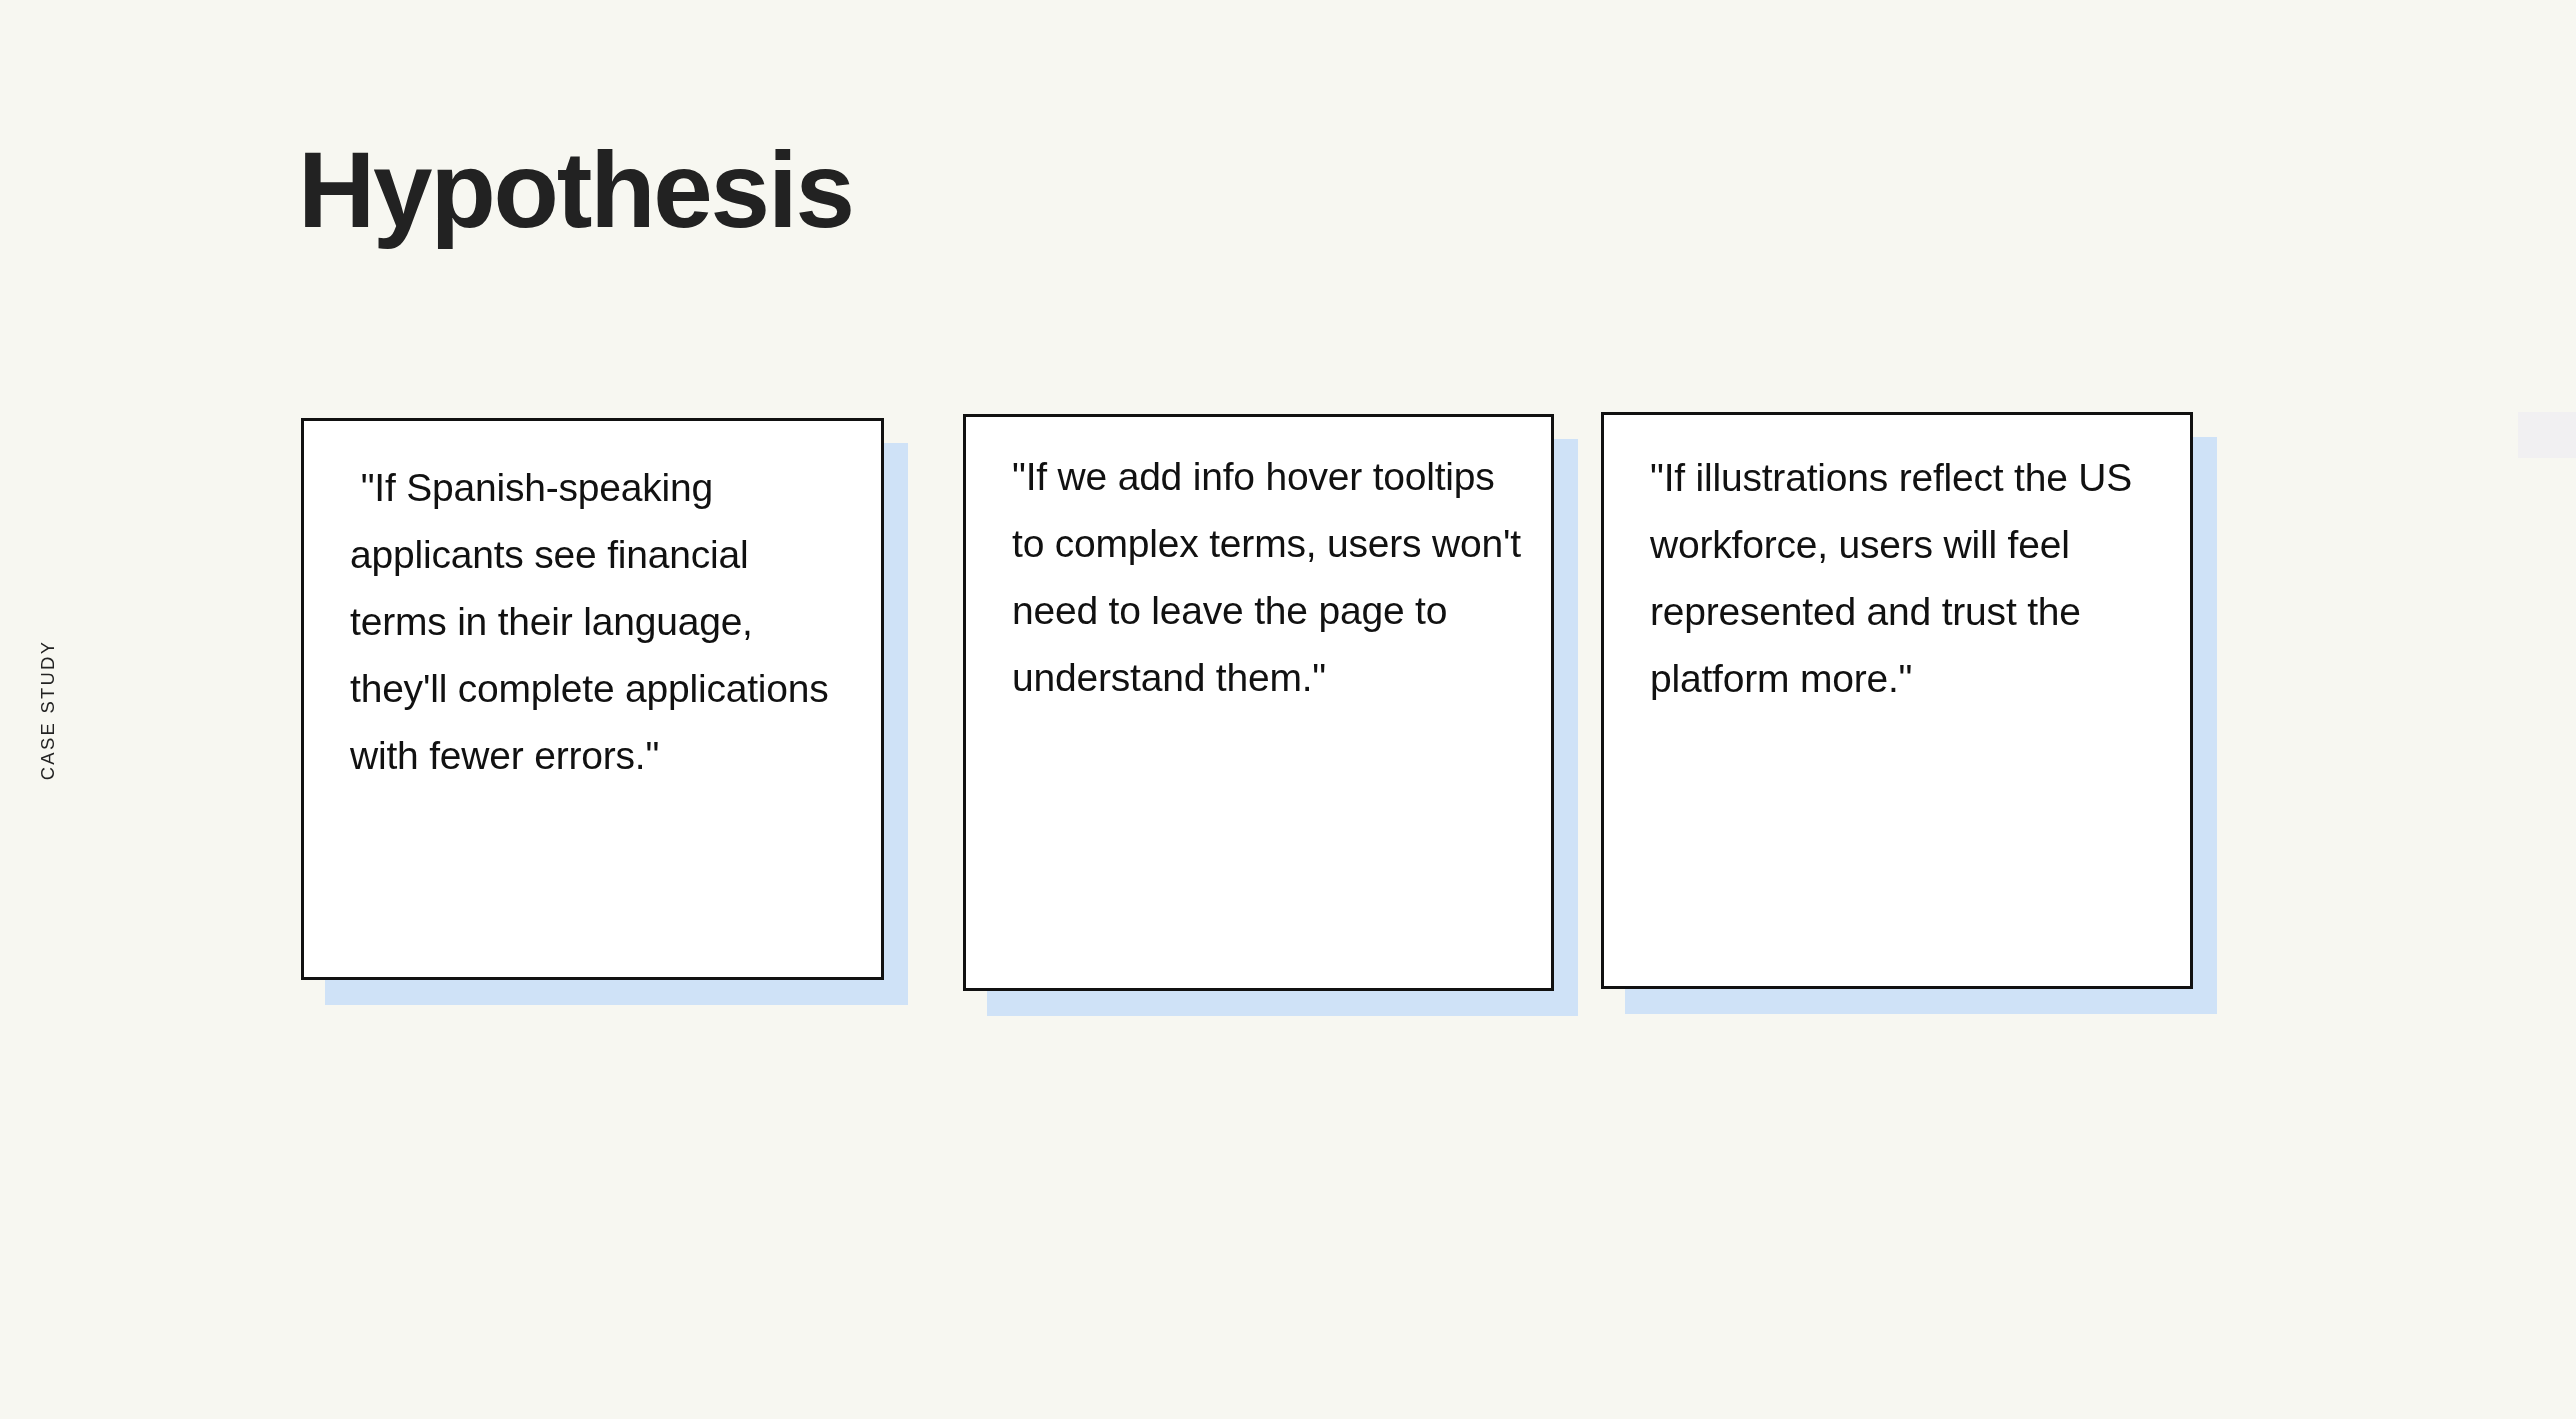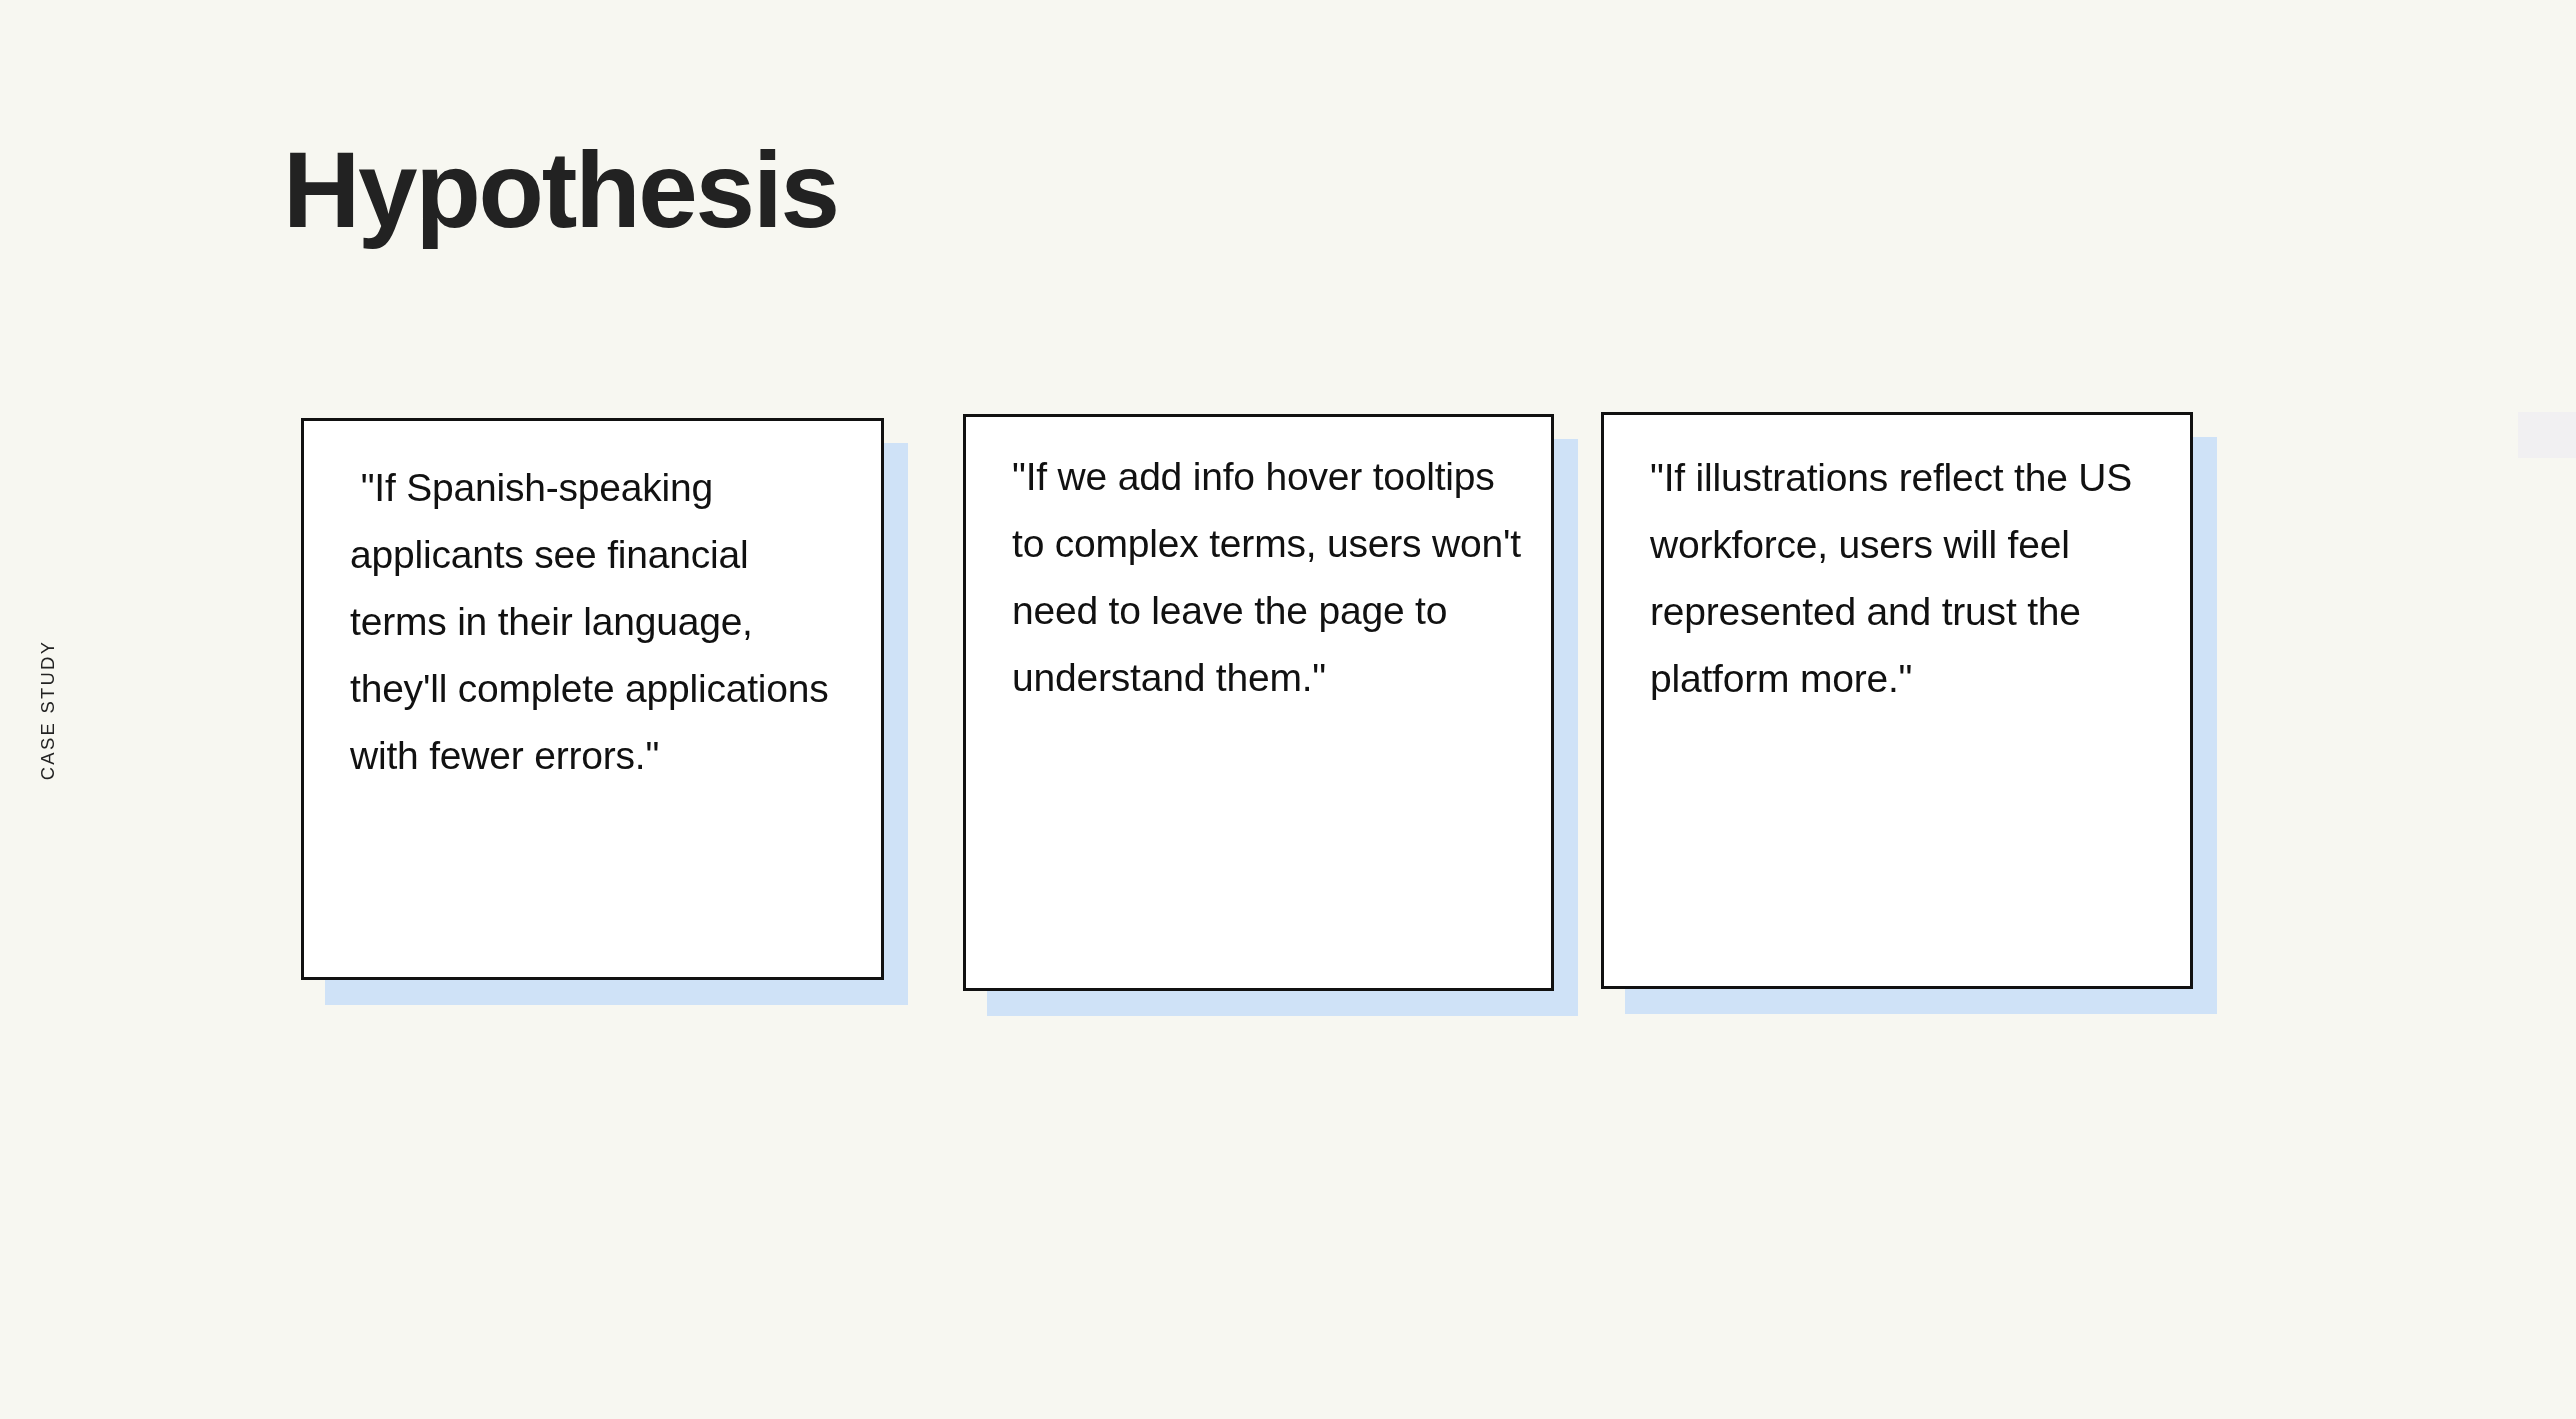--- a/index.html
+++ b/index.html
@@ -35,21 +35,21 @@
     font-size: 18.4px;
     font-weight: 500;
     letter-spacing: 2.3px;
     color: #232323;
     line-height: 1;
   }
 
   
   .page-title {
     position: absolute;
-    left: 283px;
+    left: 298px;
     top: 133px;
     margin: 0;
     font-family: "Liberation Sans", "DejaVu Sans", sans-serif;
     font-size: 107px;
     font-weight: 700;
     letter-spacing: -2.2px;
     color: #222222;
     line-height: 1.08;
     white-space: nowrap;
   }

